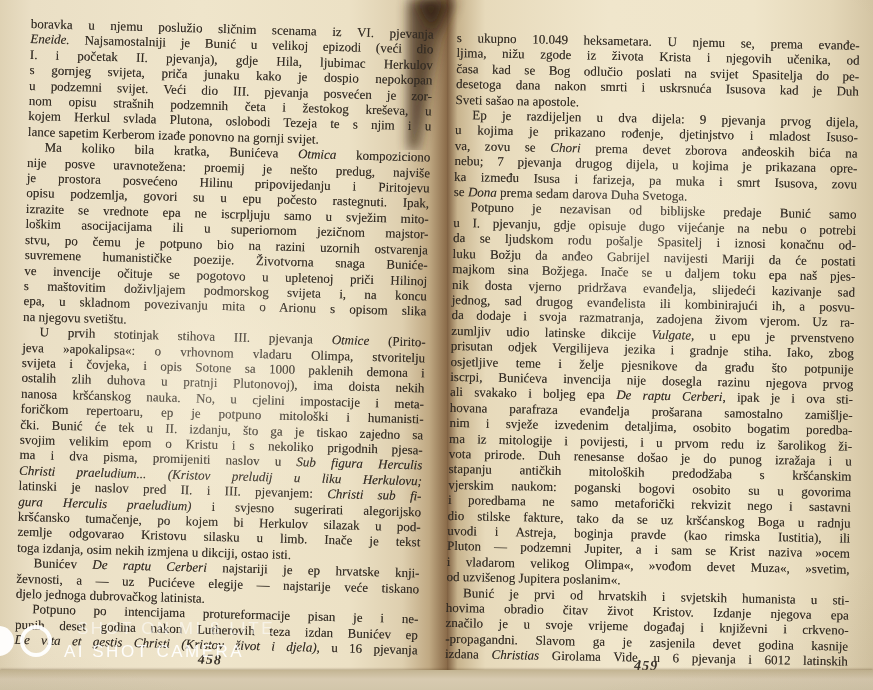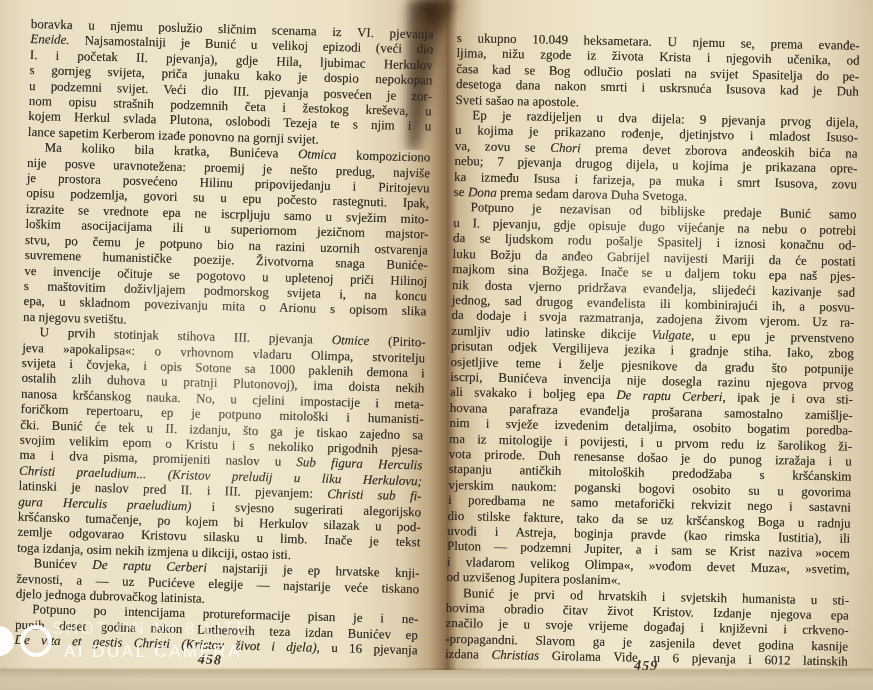--- a/index.html
+++ b/index.html
@@ -64,21 +64,21 @@
   }
   .wm-dot{
     position:absolute;left:-16px;top:9px;width:30px;height:30px;border-radius:50%;
     background:rgba(255,255,255,.95);
   }
   .wm-ring{
     position:absolute;left:20px;top:8px;width:24px;height:24px;border-radius:50%;
     border:4px solid rgba(255,255,255,.95);
   }
   .wm-line1{
-    position:absolute;left:52px;top:2px;font-size:17px;letter-spacing:2.5px;
+    position:absolute;left:77px;top:2px;font-size:17px;letter-spacing:2.5px;
     color:rgba(255,255,255,.55);white-space:nowrap;
   }
   .wm-line2{
     position:absolute;left:64px;top:25px;font-size:17px;letter-spacing:2.5px;
     color:rgba(255,255,255,.92);white-space:nowrap;
   }
 </style>
 </head>
 <body>
 
@@ -187,16 +187,16 @@
   <div class="pagenum pl">458</div>
   <div class="pagenum pr">459</div>
 
   <div class="edge-band"></div>
   <div class="vignette"></div>
 
   <div class="watermark">
     <div class="wm-dot"></div>
     <div class="wm-ring"></div>
     <div class="wm-line1">SHOT ON MI 8 LITE</div>
-    <div class="wm-line2">AI DUAL CAMERA</div>
+    <div class="wm-line2">AI SHOT CAMERA</div>
   </div>
 
 </div>
 
 </body></html>

